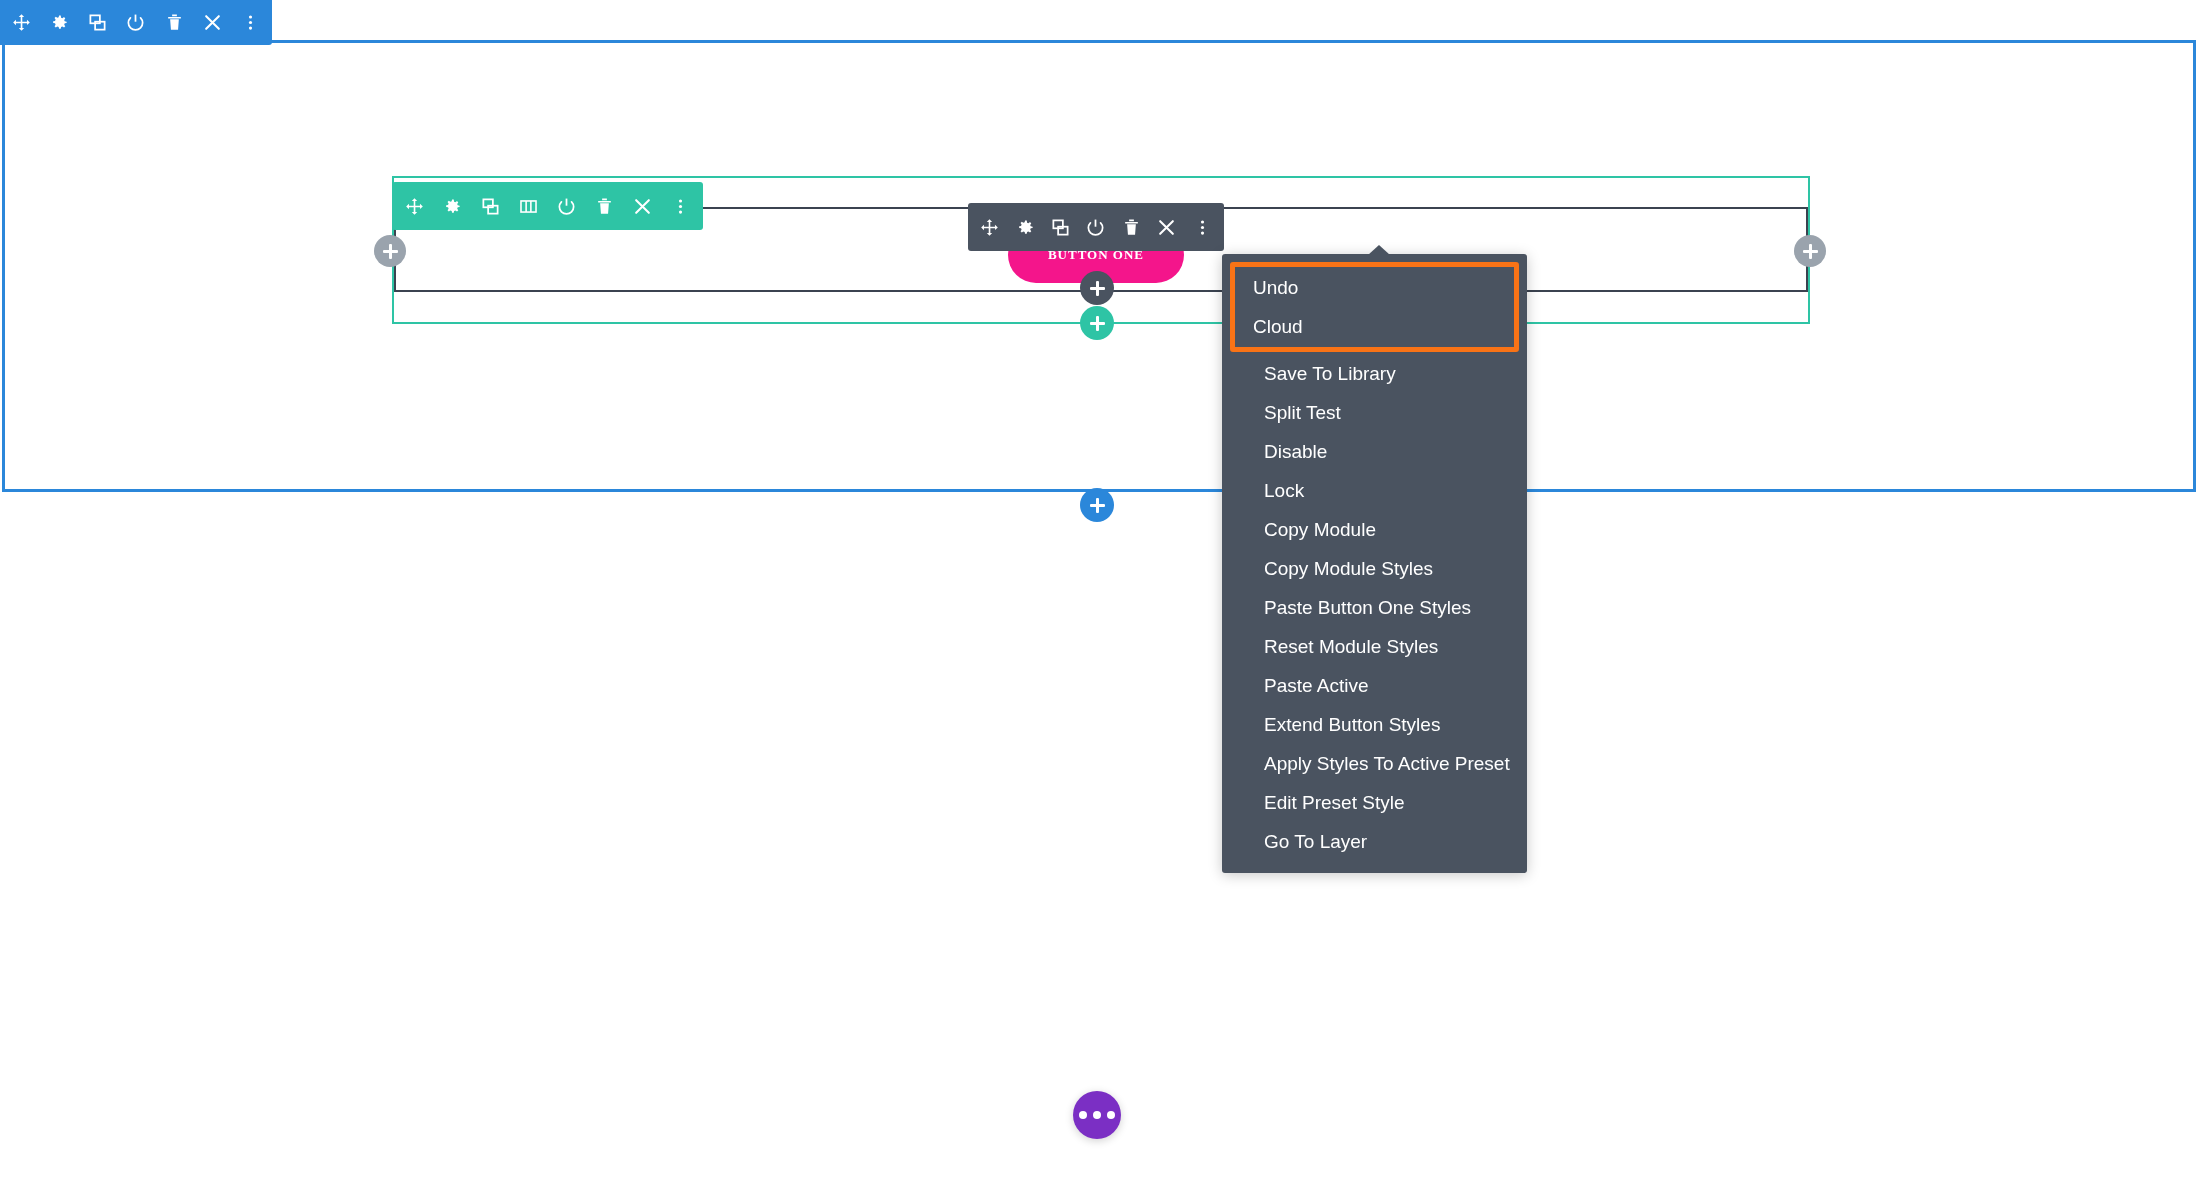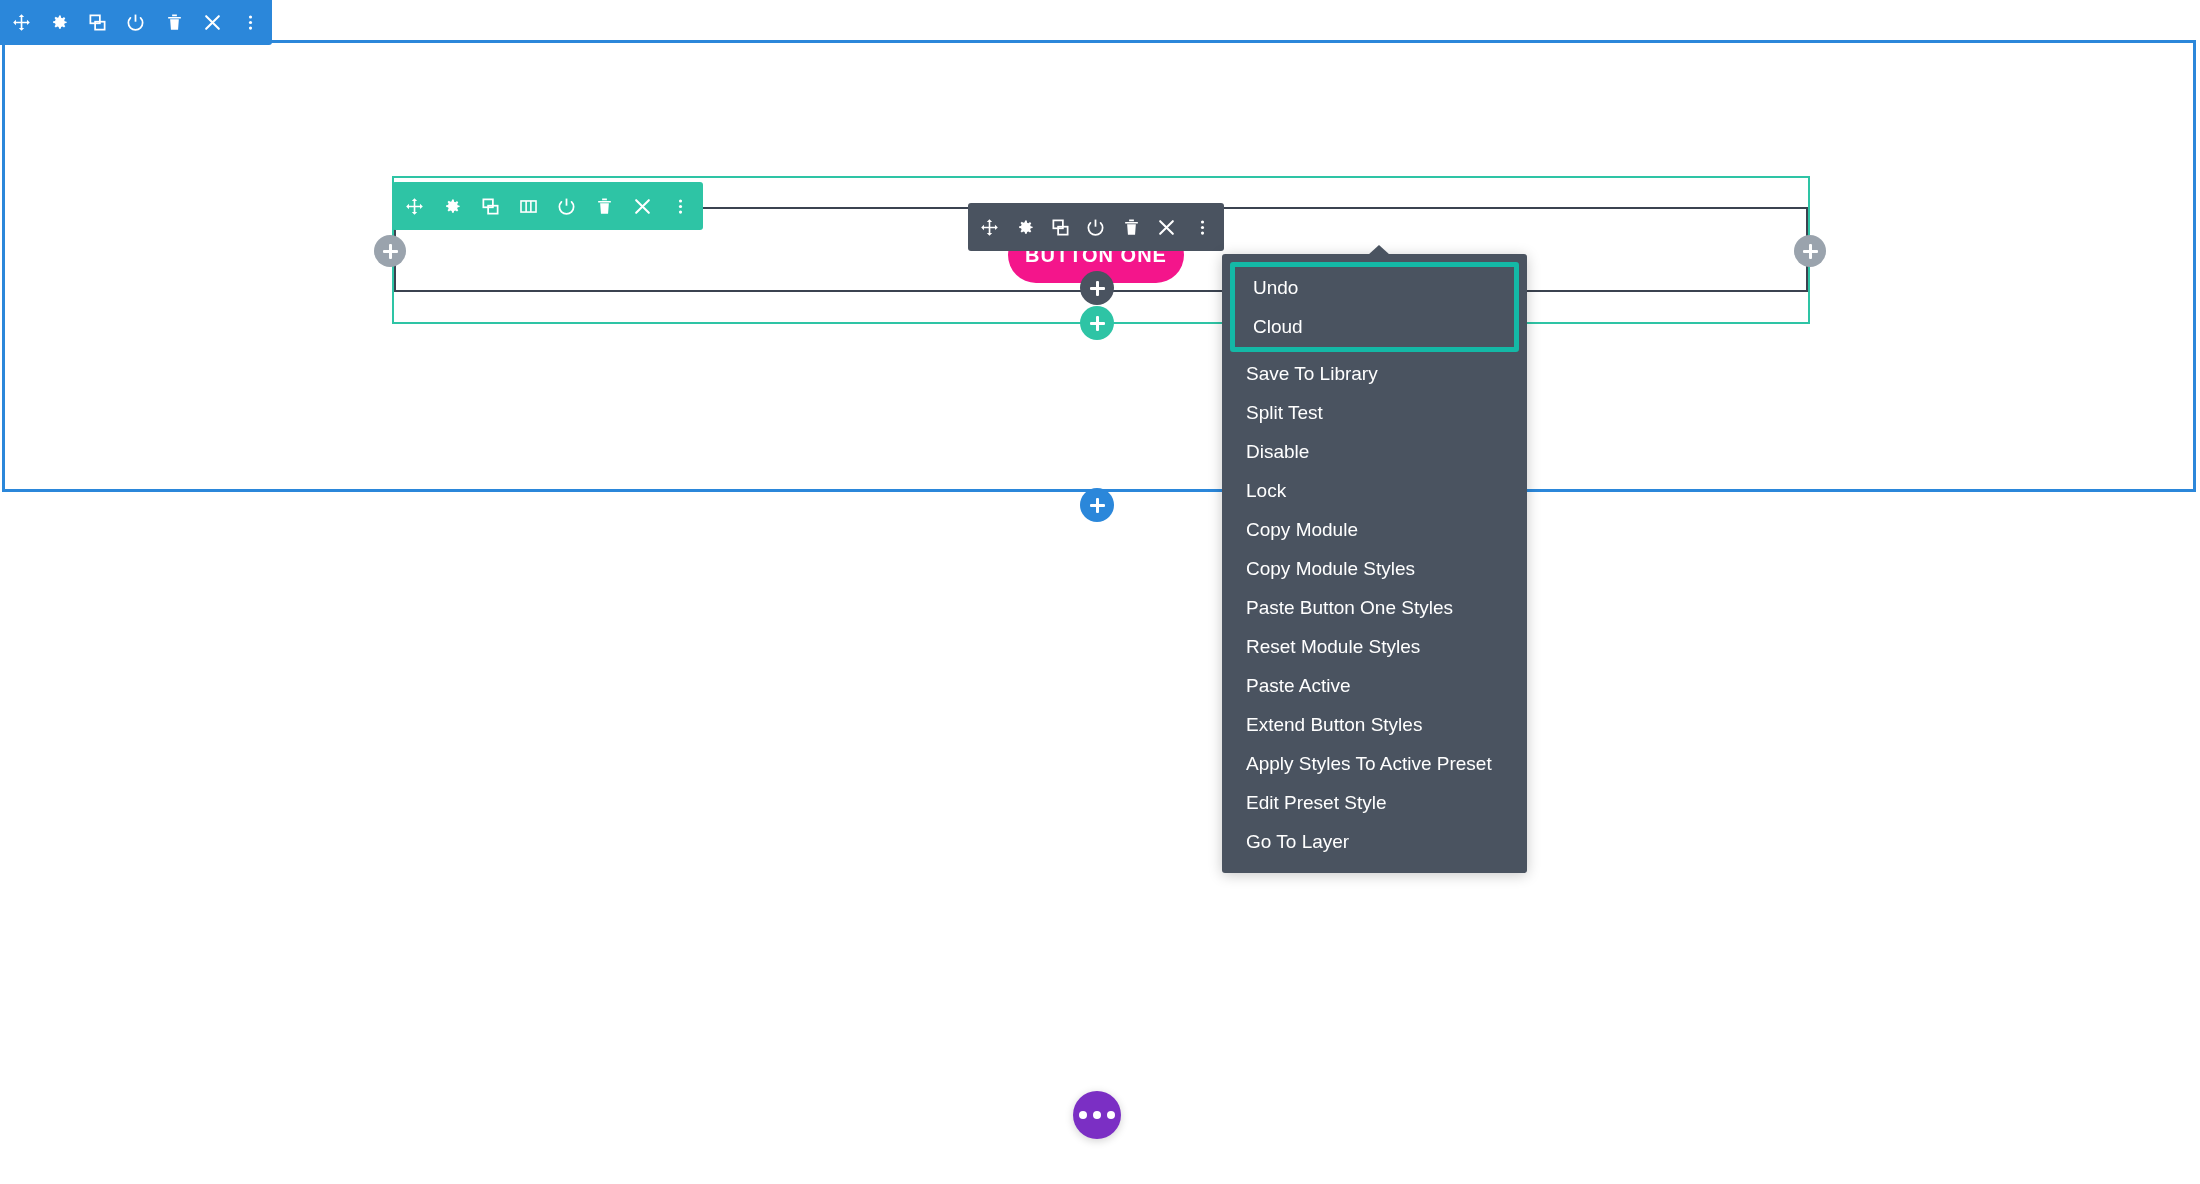--- a/index.html
+++ b/index.html
@@ -104,28 +104,29 @@
   
   #button-one {
     position: absolute;
     left: 1008px;
     top: 227px;
     width: 176px;
     height: 56px;
     background: #f4158b;
     border-radius: 28px;
     color: #ffffff;
-    font-size: 20px;
+    font-size: 13px;
     font-weight: 700;
     letter-spacing: 1px;
     display: flex;
     align-items: center;
     justify-content: center;
     z-index: 20;
     text-transform: uppercase;
+    font-family: Liberation Serif, serif;
   }
 
   
   .add-circle {
     position: absolute;
     border-radius: 50%;
     display: flex;
     align-items: center;
     justify-content: center;
     z-index: 30;
@@ -171,34 +172,34 @@
     left: 146px;
     width: 0;
     height: 0;
     border-left: 11px solid transparent;
     border-right: 11px solid transparent;
     border-bottom: 10px solid #4a5360;
   }
   .menu-item {
     height: 39px;
     line-height: 39px;
-    padding-left: 24px;
+    padding-left: 42px;
     color: #ffffff;
     font-size: 19px;
     font-weight: 400;
     white-space: nowrap;
     cursor: pointer;
     box-sizing: border-box;
   }
 
   
   #highlight-group {
     position: relative;
     margin: 0 8px 2px 8px;
-    border: 5px solid #14b8a6;
+    border: 5px solid #f97316;
     border-radius: 3px;
     padding: 1px 0;
     box-sizing: border-box;
   }
   #highlight-group .menu-item { padding-left: 18px; }
 
   
   #divi-menu-toggle {
     position: absolute;
     left: 1073px;

